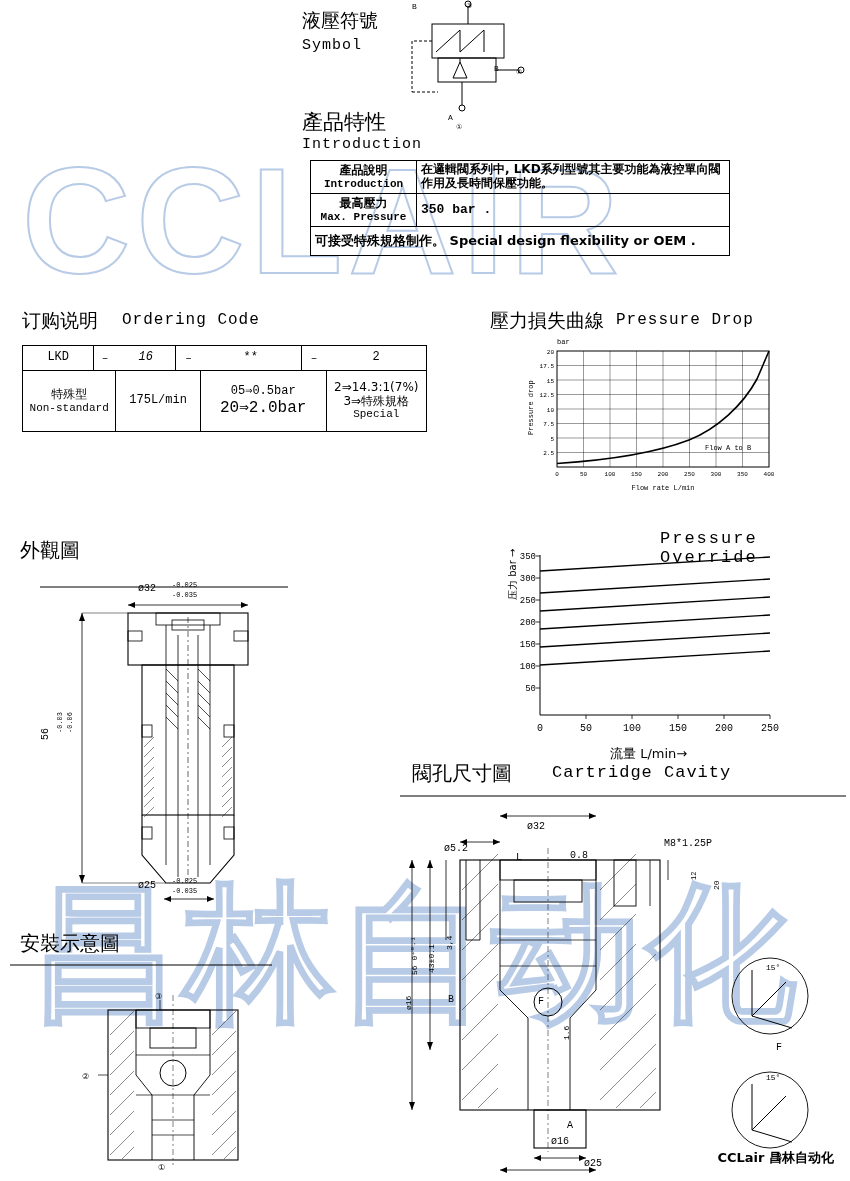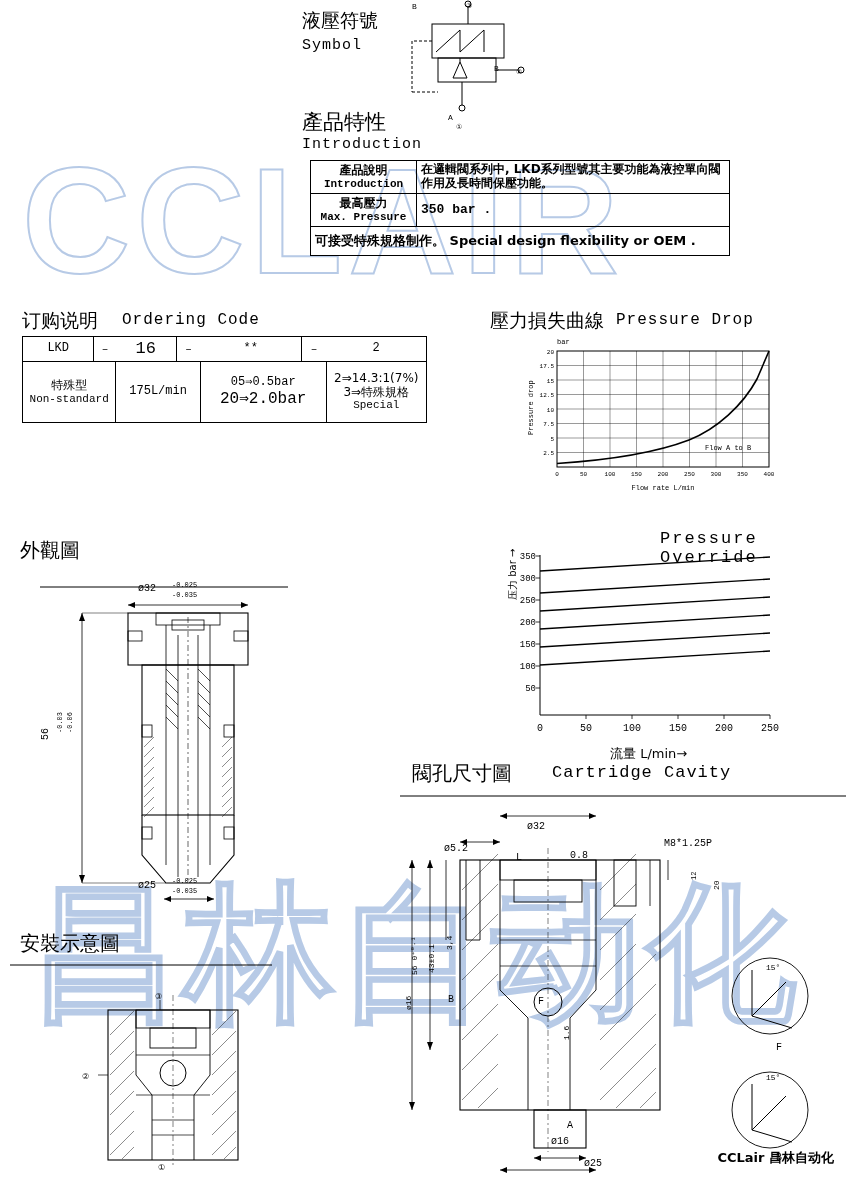--- a/index.html
+++ b/index.html
@@ -45,21 +45,21 @@
   .tbl td{border:1px solid #000;padding:2px 4px;vertical-align:middle;}
   .cell-cn{font-family:"DejaVu Sans", sans-serif;font-size:12px;line-height:1.15;}
   .cell-en{font-family:"Liberation Mono", monospace;font-size:11px;line-height:1.15;}
   .ctr{text-align:center;}
 
   
   #intro-table{left:310px;top:160px;width:420px;font-weight:bold;}
   #intro-table td{height:28px;}
 
   
-  #ordering-table{left:22px;top:336px;width:405px;}
+  #ordering-table{left:22px;top:345px;width:405px;}
 
   
   .tiny{font-size:8px;font-family:"Liberation Mono", monospace;}
   .tiny2{font-size:7px;font-family:"Liberation Mono", monospace;}
   .dimtxt{font-size:10px;font-family:"Liberation Mono", monospace;}
 
   svg{display:block;overflow:visible;}
   .footer{
     position:absolute;right:16px;bottom:14px;
     font-family:"DejaVu Sans", sans-serif;font-size:13px;font-weight:bold;
@@ -133,21 +133,21 @@
   </table>
 
 <div class="abs h-cn cjk" style="left:22px;top:308px;">订购说明</div>
 <div class="abs h-en mono" style="left:122px;top:311px;font-size:16px;">Ordering Code</div>
 
 <table class="abs tbl" id="ordering-table">
   <tbody>
       <tr>
     <td class="ctr cell-en" style="width:78px;height:20px;font-size:12px;">LKD</td>
     <td class="ctr cell-en" style="width:16px;border-left:none;border-right:none;">–</td>
-    <td class="ctr cell-en" style="width:60px;font-size:17px;border-left:none;">16</td>
+    <td class="ctr cell-en" style="width:60px;font-size:12px;border-left:none;font-style:italic;">16</td>
     <td class="ctr cell-en" style="width:18px;border-left:none;border-right:none;">–</td>
     <td class="ctr cell-en" style="width:108px;font-size:12px;border-left:none;">**</td>
     <td class="ctr cell-en" style="width:18px;border-left:none;border-right:none;">–</td>
     <td class="ctr cell-en" style="width:96px;font-size:12px;border-left:none;">2</td>
   </tr>
   <tr>
     <td class="ctr" colspan="2" style="height:56px;">
       <div class="cell-cn">特殊型</div>
       <div class="cell-en">Non-standard</div>
     </td>

